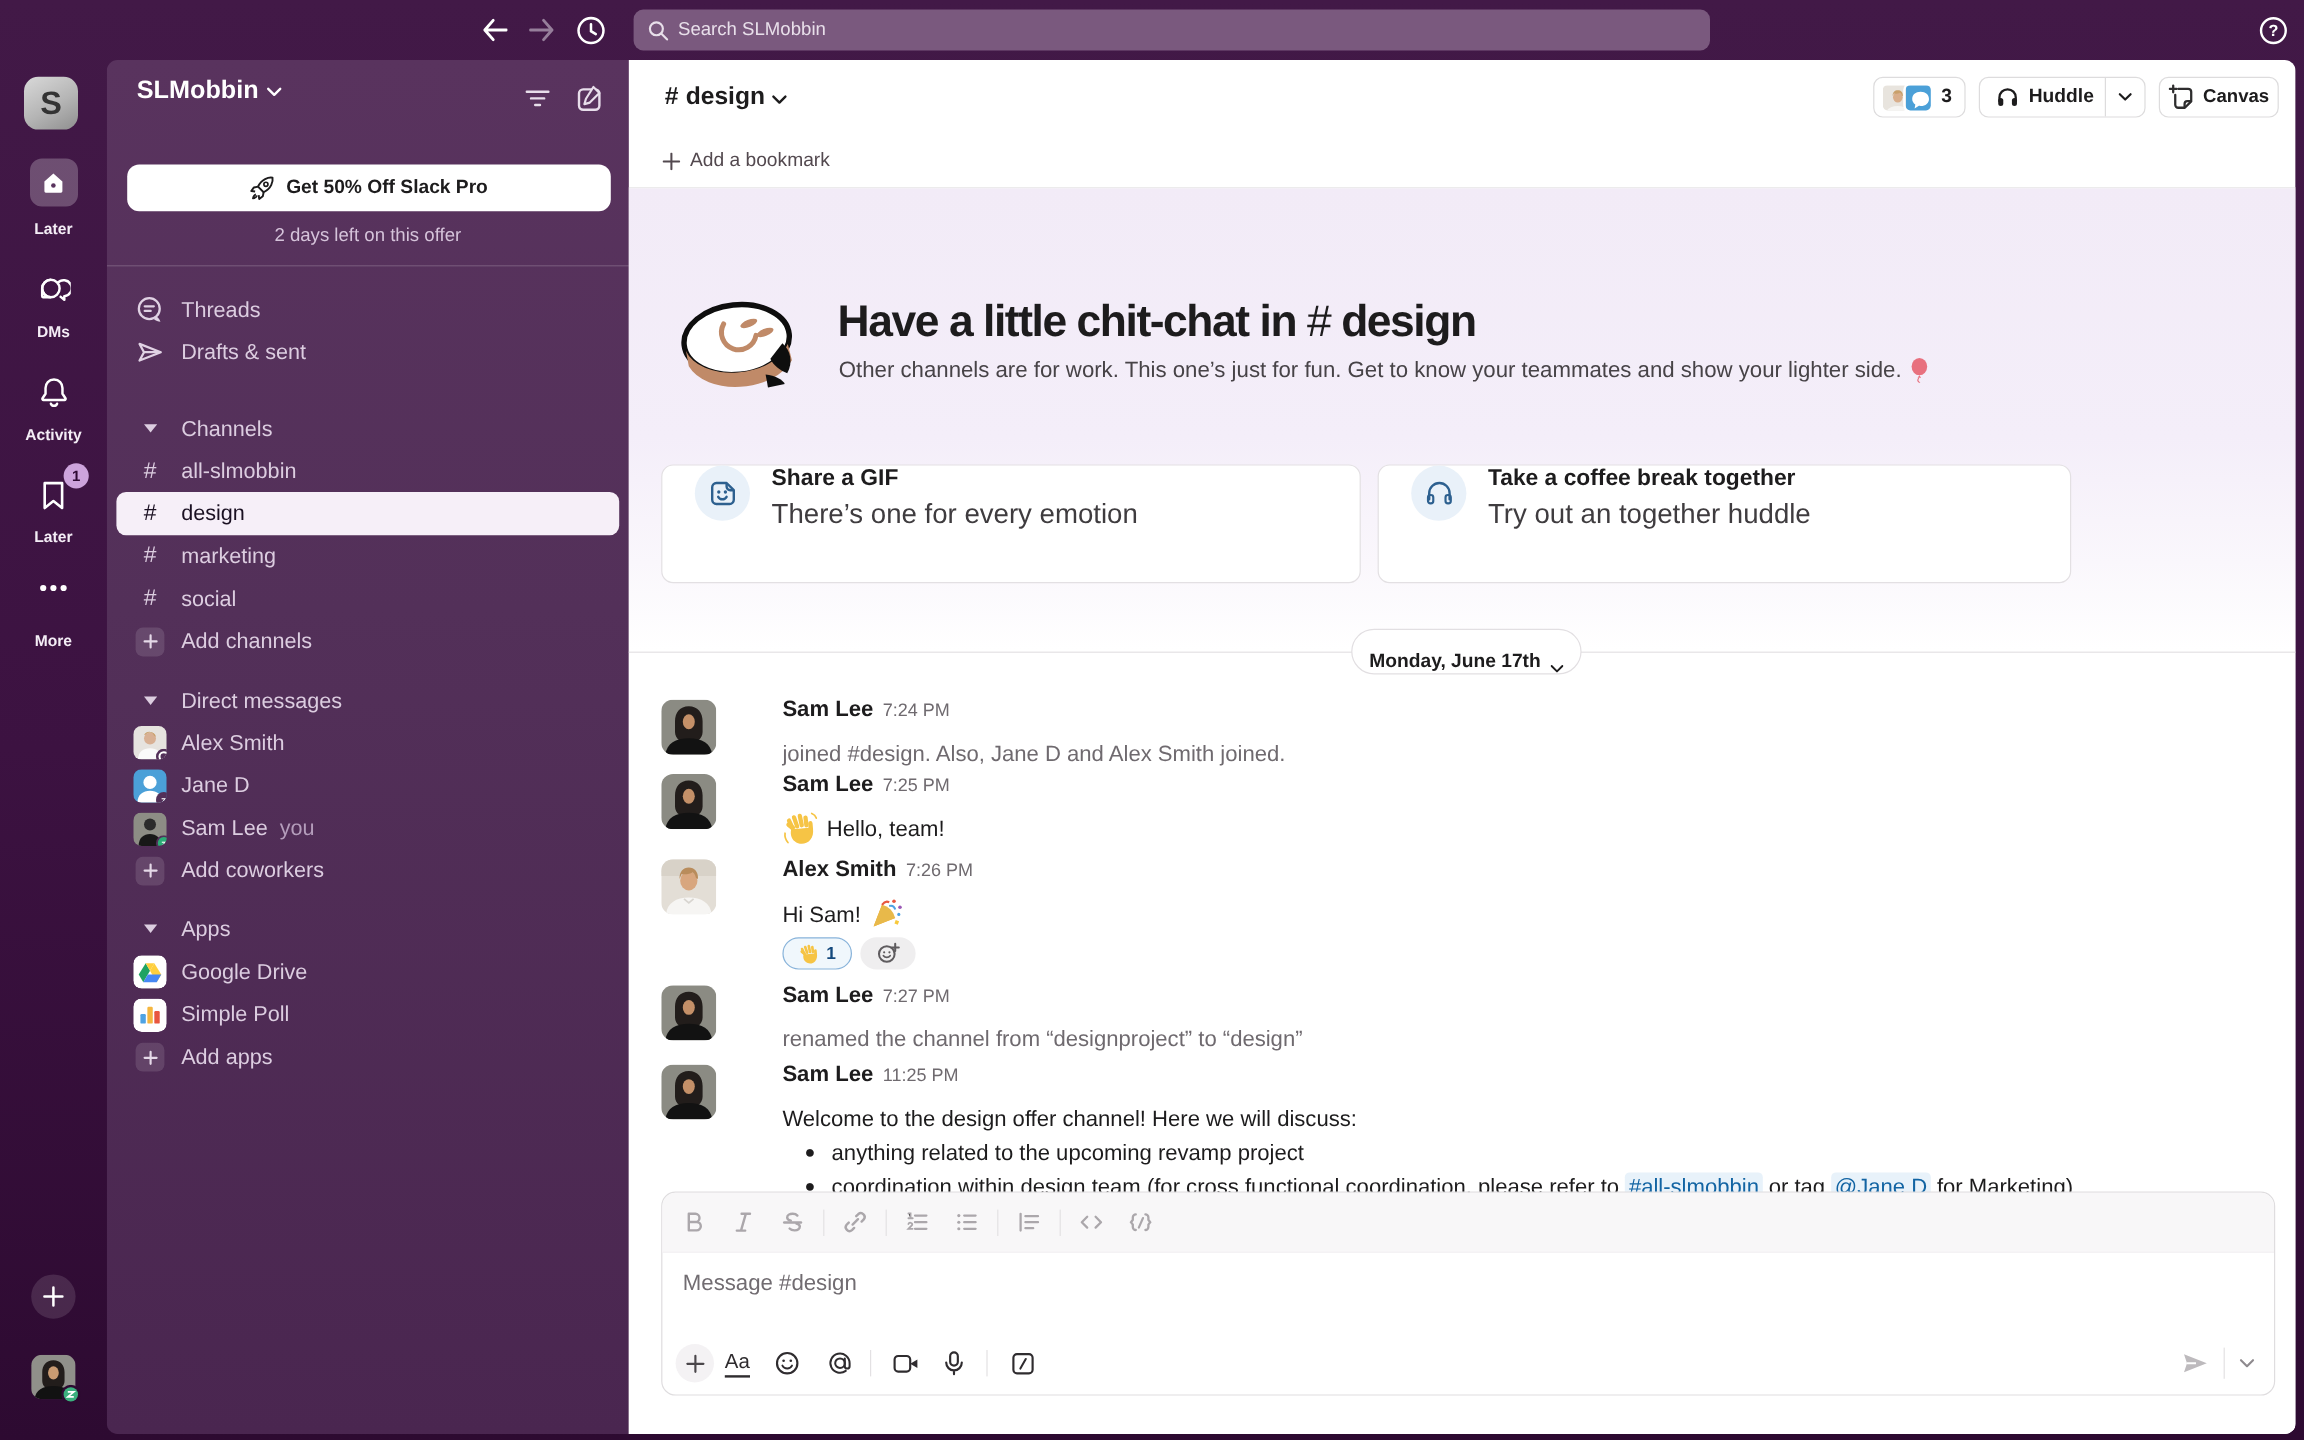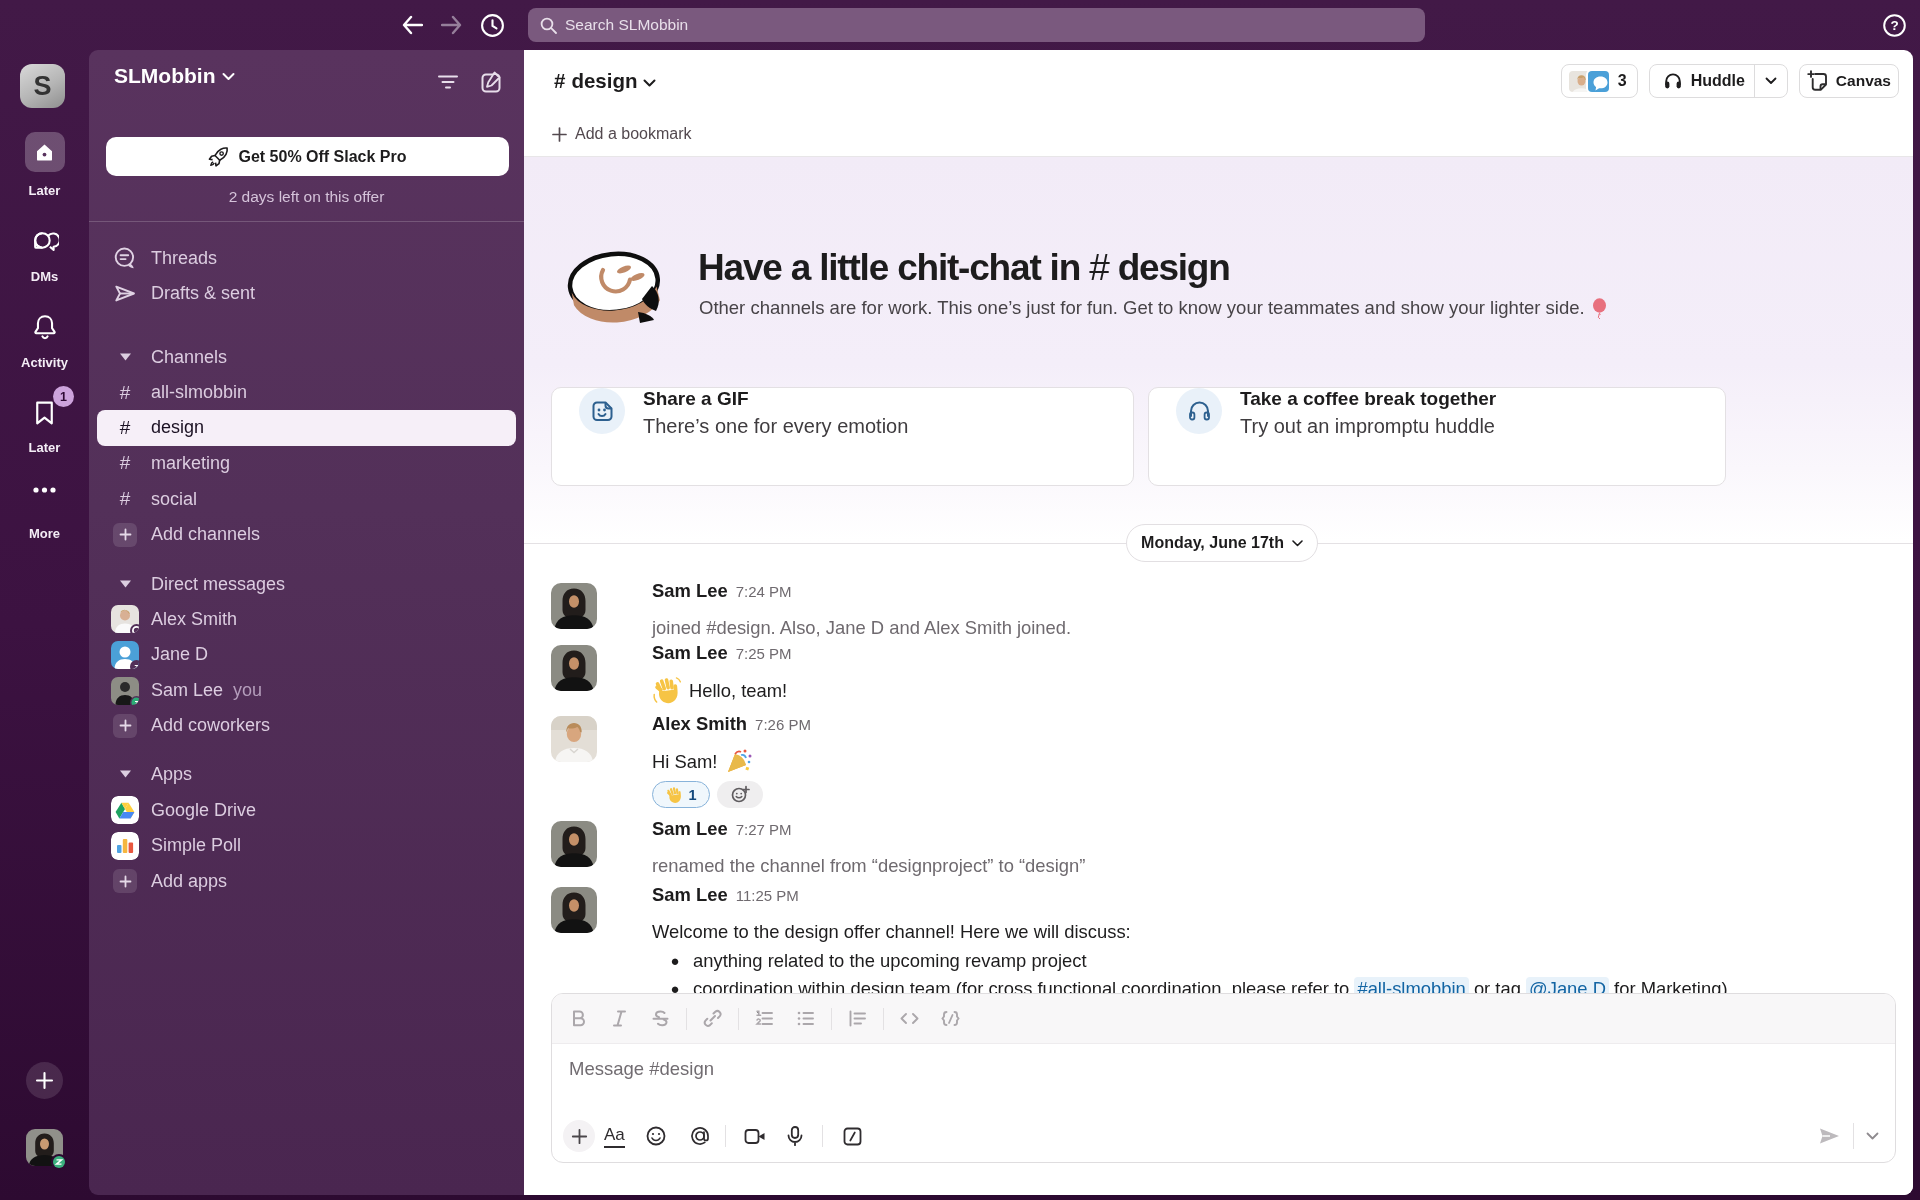--- a/index.html
+++ b/index.html
@@ -69,25 +69,25 @@
   .chat { flex:1; position:relative;
     background:linear-gradient(180deg,#F2EBF7 0%,#F4EEF9 20%,#FAF7FC 30%,#ffffff 37%); }
   .intro-title { position:absolute; left:174px; top:90px; font-size:37px; font-weight:bold; letter-spacing:-1.2px; }
   .intro-sub { position:absolute; left:175px; top:140px; font-size:18.5px; color:#474347; display:flex; align-items:center; gap:6px;}
   .cards { position:absolute; left:27px; top:230px; display:flex; gap:14px; }
   .card { height:99px; border:1px solid #E3E0E3; background:#fff; border-radius:10px;
     display:flex; padding-left:27px; gap:18px; }
   .card .cico { width:46px; height:46px; border-radius:50%; background:#E9F1F9;
     display:flex; align-items:center; justify-content:center; flex:none; }
   .card h3 { font-size:19px; margin-bottom:5px; }
-  .card p { font-size:20px; color:#3f3c3f; }
+  .card p { font-size:23px; color:#3f3c3f; }
   .datebar { position:absolute; left:0; top:367px; width:100%; }
   .datebar .line { position:absolute; left:0; top:19px; width:100%; height:1px; background:#E4E1E4; }
   .datepill { position:absolute; left:602px; top:0; width:192px; height:38px; background:#fff;
-    border:1px solid #E2DFE2; border-radius:19px; display:flex; align-items:center; justify-content:center;
+    border:1px solid #E2DFE2; border-radius:19px; display:flex; align-items:flex-end; justify-content:center;
     gap:8px; font-size:16px; font-weight:bold; }
   .msg { position:absolute; left:27px;padding-left:44px; }
   .msg .av { position:absolute; left:0; top:3px; width:46px; height:46px; border-radius:10px; overflow:hidden; }
   .msg .body { margin-left:57px; }
   .mname { font-size:18.4px; font-weight:bold; }
   .mtime { font-size:15px; color:#6F6A6F; font-weight:normal; margin-left:8px; }
   .mtext { font-size:18.4px; color:#1d1c1d; margin-top:12px; line-height:27px; }
   .gray { color:#6F6A6F; }
   .reactions { display:flex; gap:7px; margin-top:6px; }
   .rpill { height:27px; border-radius:14px; display:flex; align-items:center; justify-content:center; }
@@ -501,21 +501,21 @@
         <div class="card" style="width:578px;">
           <div class="cico">
             <svg width="23" height="23" viewBox="0 0 23 23">
                 <path d="M3 16 v-5 a8.5 8.5 0 0 1 17 0 v5" stroke="#2D608F" stroke-width="2" fill="none" stroke-linecap="round"></path>
                 <rect x="2" y="12.5" width="4.4" height="7" rx="2" fill="none" stroke="#2D608F" stroke-width="1.8"></rect>
                 <rect x="16.6" y="12.5" width="4.4" height="7" rx="2" fill="none" stroke="#2D608F" stroke-width="1.8"></rect>
               </svg>
           </div>
           <div>
               <h3>Take a coffee break together</h3>
-              <p>Try out an impromptu huddle</p>
+              <p>Try out an together huddle</p>
             </div>
         </div>
       </div>
 
       <div class="datebar">
         <div class="line"></div>
         <div class="datepill">Monday, June 17th
           <svg width="11" height="7" viewBox="0 0 11 7">
               <path d="M1 1 L5.5 5.5 L10 1" stroke="#1d1c1d" stroke-width="1.6" fill="none" stroke-linecap="round" stroke-linejoin="round"></path>
             </svg>

